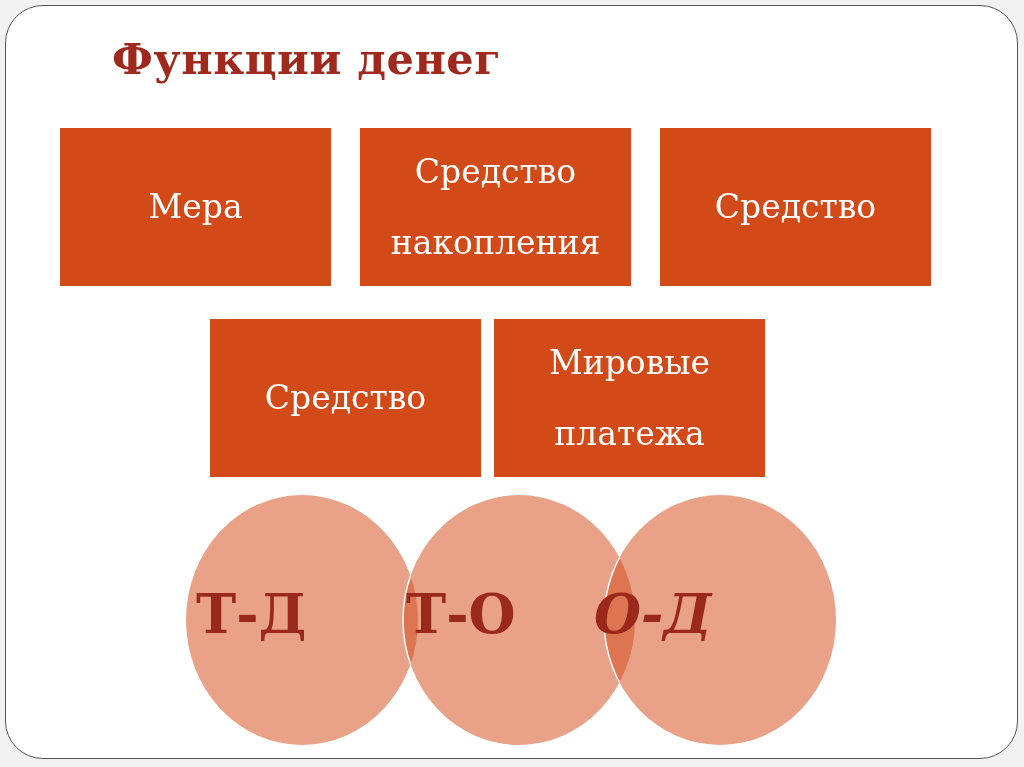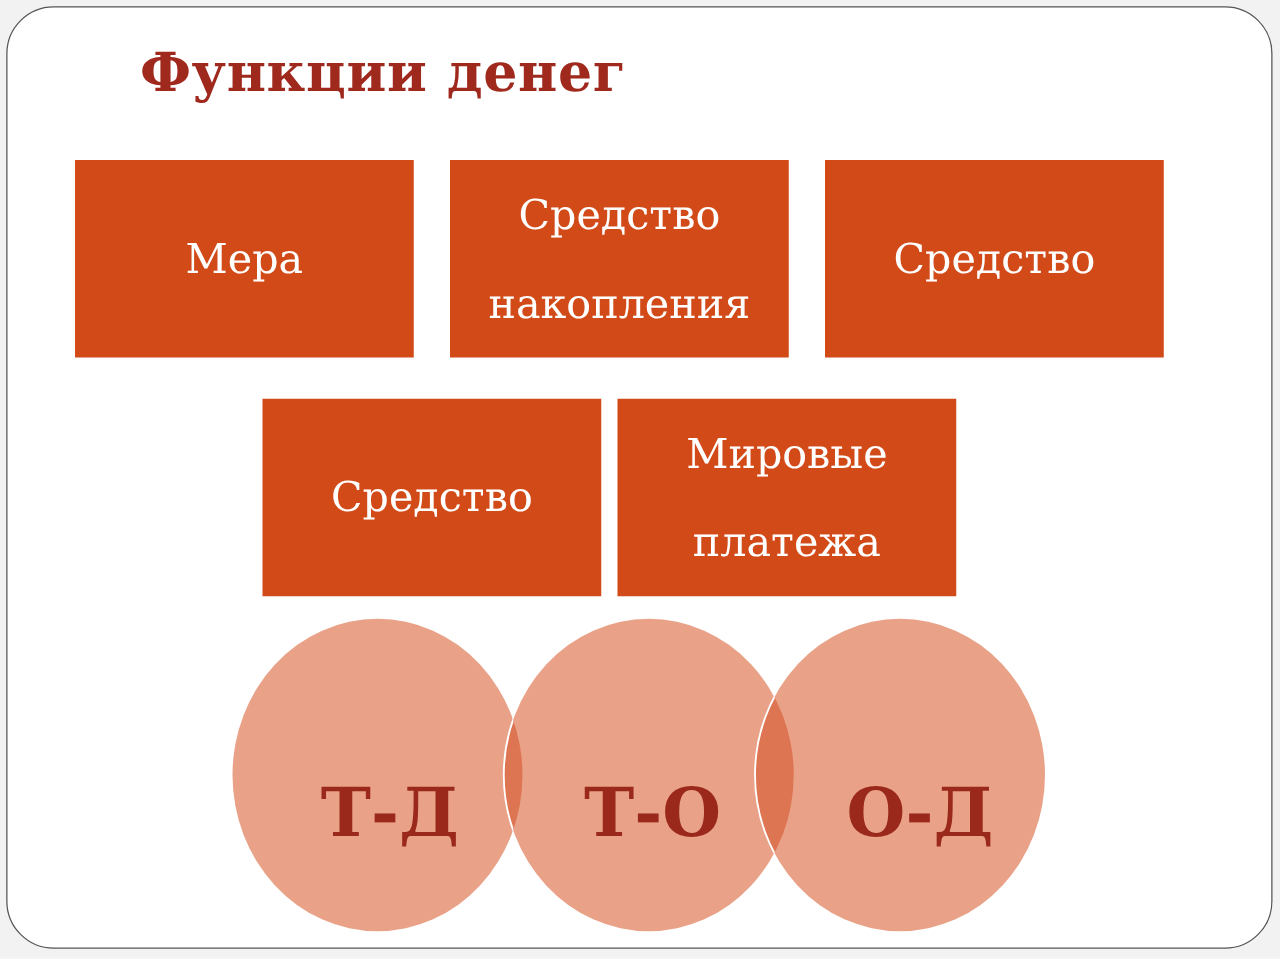--- a/index.html
+++ b/index.html
@@ -20,24 +20,23 @@
     }
     .box {
       position: absolute; width: 271px; height: 158px;
       background: #d14a17;
       display: flex; flex-direction: column; align-items: center; justify-content: center;
       color: #ffffff; font-family: "DejaVu Serif", serif; font-size: 33px; line-height: 46px;
       text-align: center;
       gap: 25px;
     }
     .circle-label {
-      position: absolute; top: 582px; width: 232px; text-align: center;
+      position: absolute; top: 582px; width: 232px; 
       font-family: "DejaVu Serif", serif; font-weight: bold; font-size: 54px;
       color: #9a281b;
-      margin-top: 36px;
     }
   </style>
 </head>
 <body>
 
 <div class="slide"></div>
 
 <div class="title">Функции денег</div>
 
 <div class="box" style="left:60px; top:128px;">
@@ -74,13 +73,13 @@
 
   <ellipse cx="519" cy="620" rx="116" ry="125" fill="#de7552" clip-path="url(#c1)"></ellipse>
   <ellipse cx="720" cy="620" rx="116" ry="125" fill="#de7552" clip-path="url(#c2)"></ellipse>
 
   <ellipse cx="519" cy="620" rx="116" ry="125" fill="none" stroke="#ffffff" stroke-width="1.5" clip-path="url(#c1)"></ellipse>
   <ellipse cx="720" cy="620" rx="116" ry="125" fill="none" stroke="#ffffff" stroke-width="1.5" clip-path="url(#c2)"></ellipse>
 </svg>
 
 <div class="circle-label" style="left:196px;">Т-Д</div>
 <div class="circle-label" style="left:406px;">Т-О</div>
-<div class="circle-label" style="left:620px;">О-Д</div>
+<div class="circle-label" style="left:594px;font-style:italic;">О-Д</div>
 
 </body></html>

